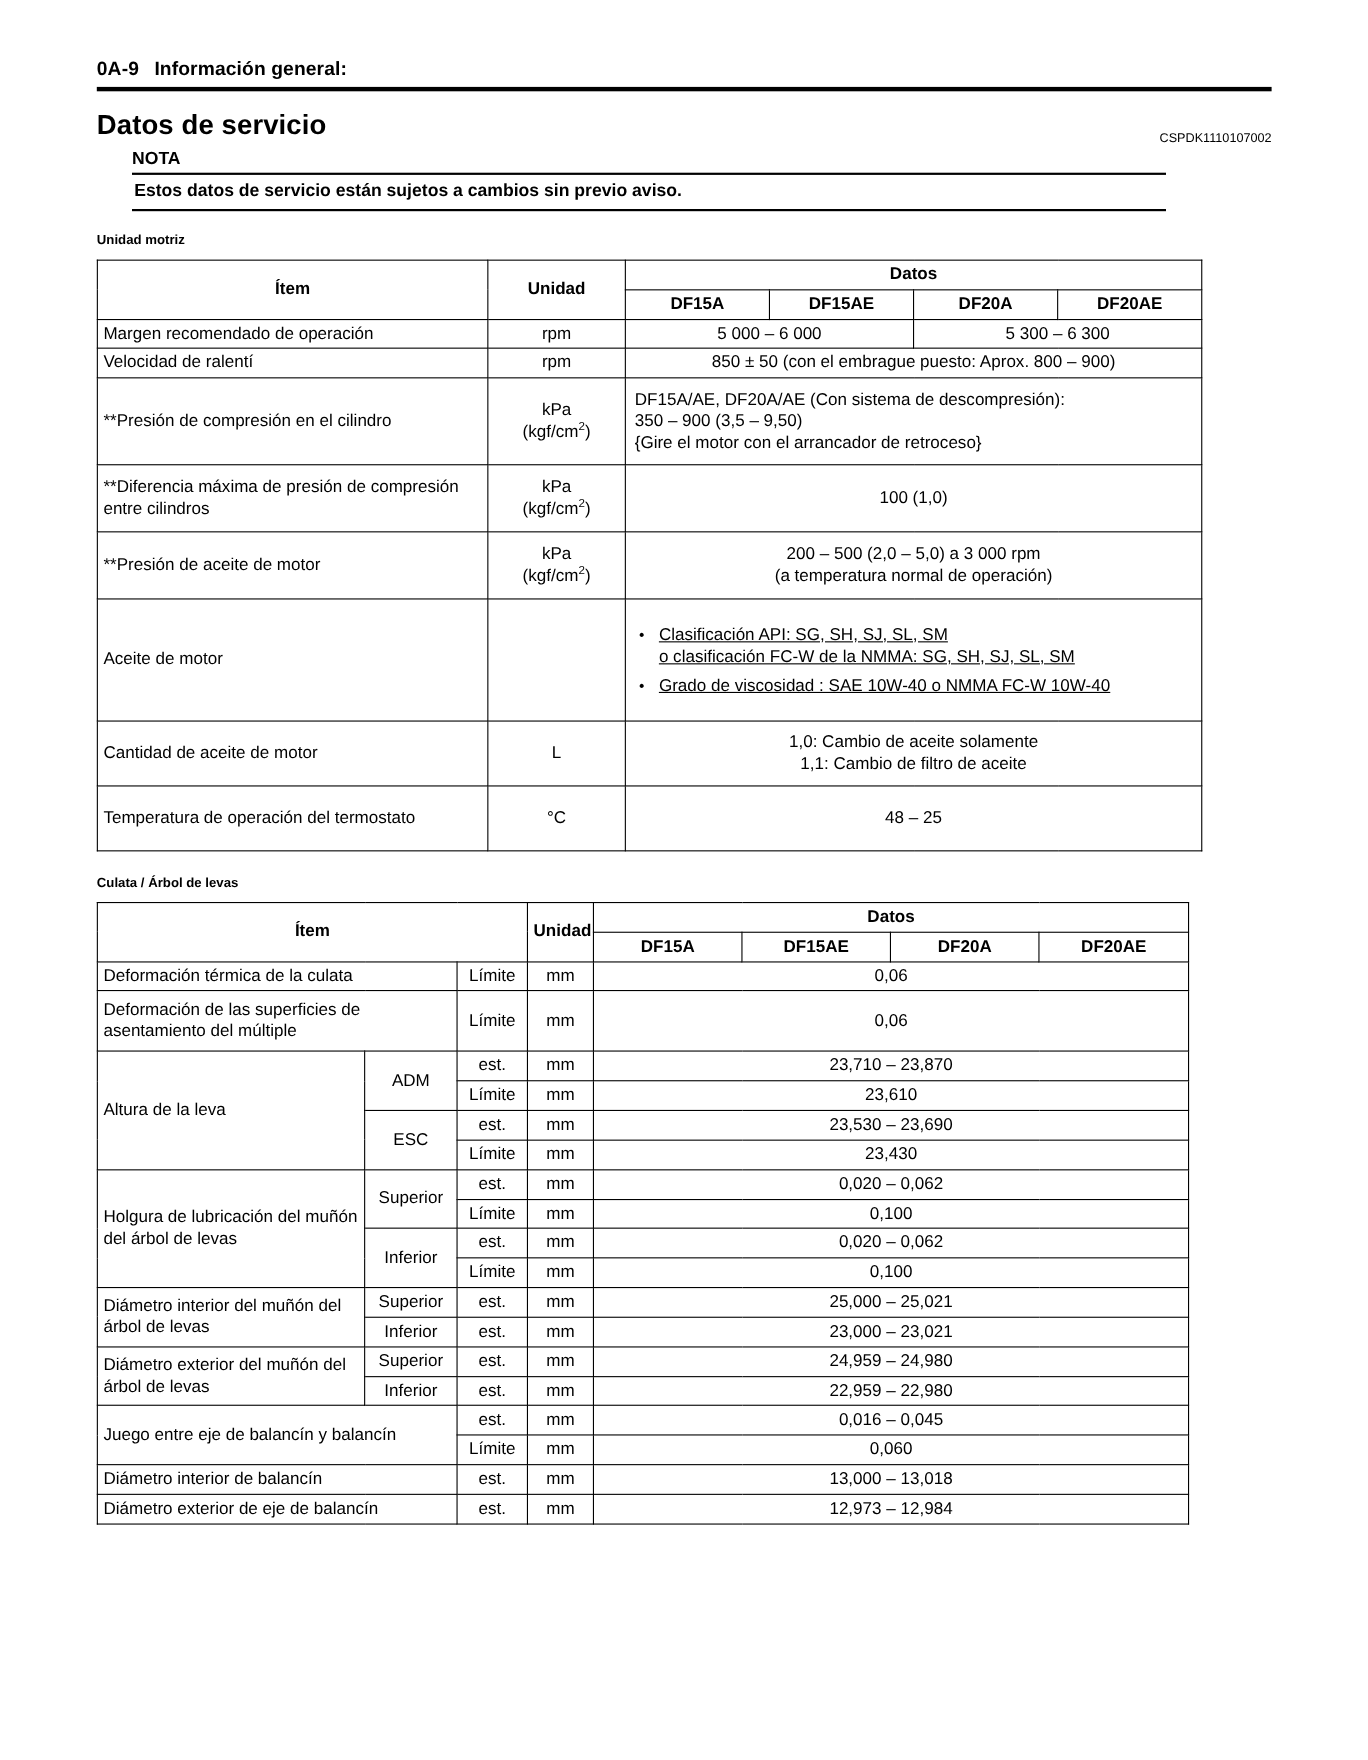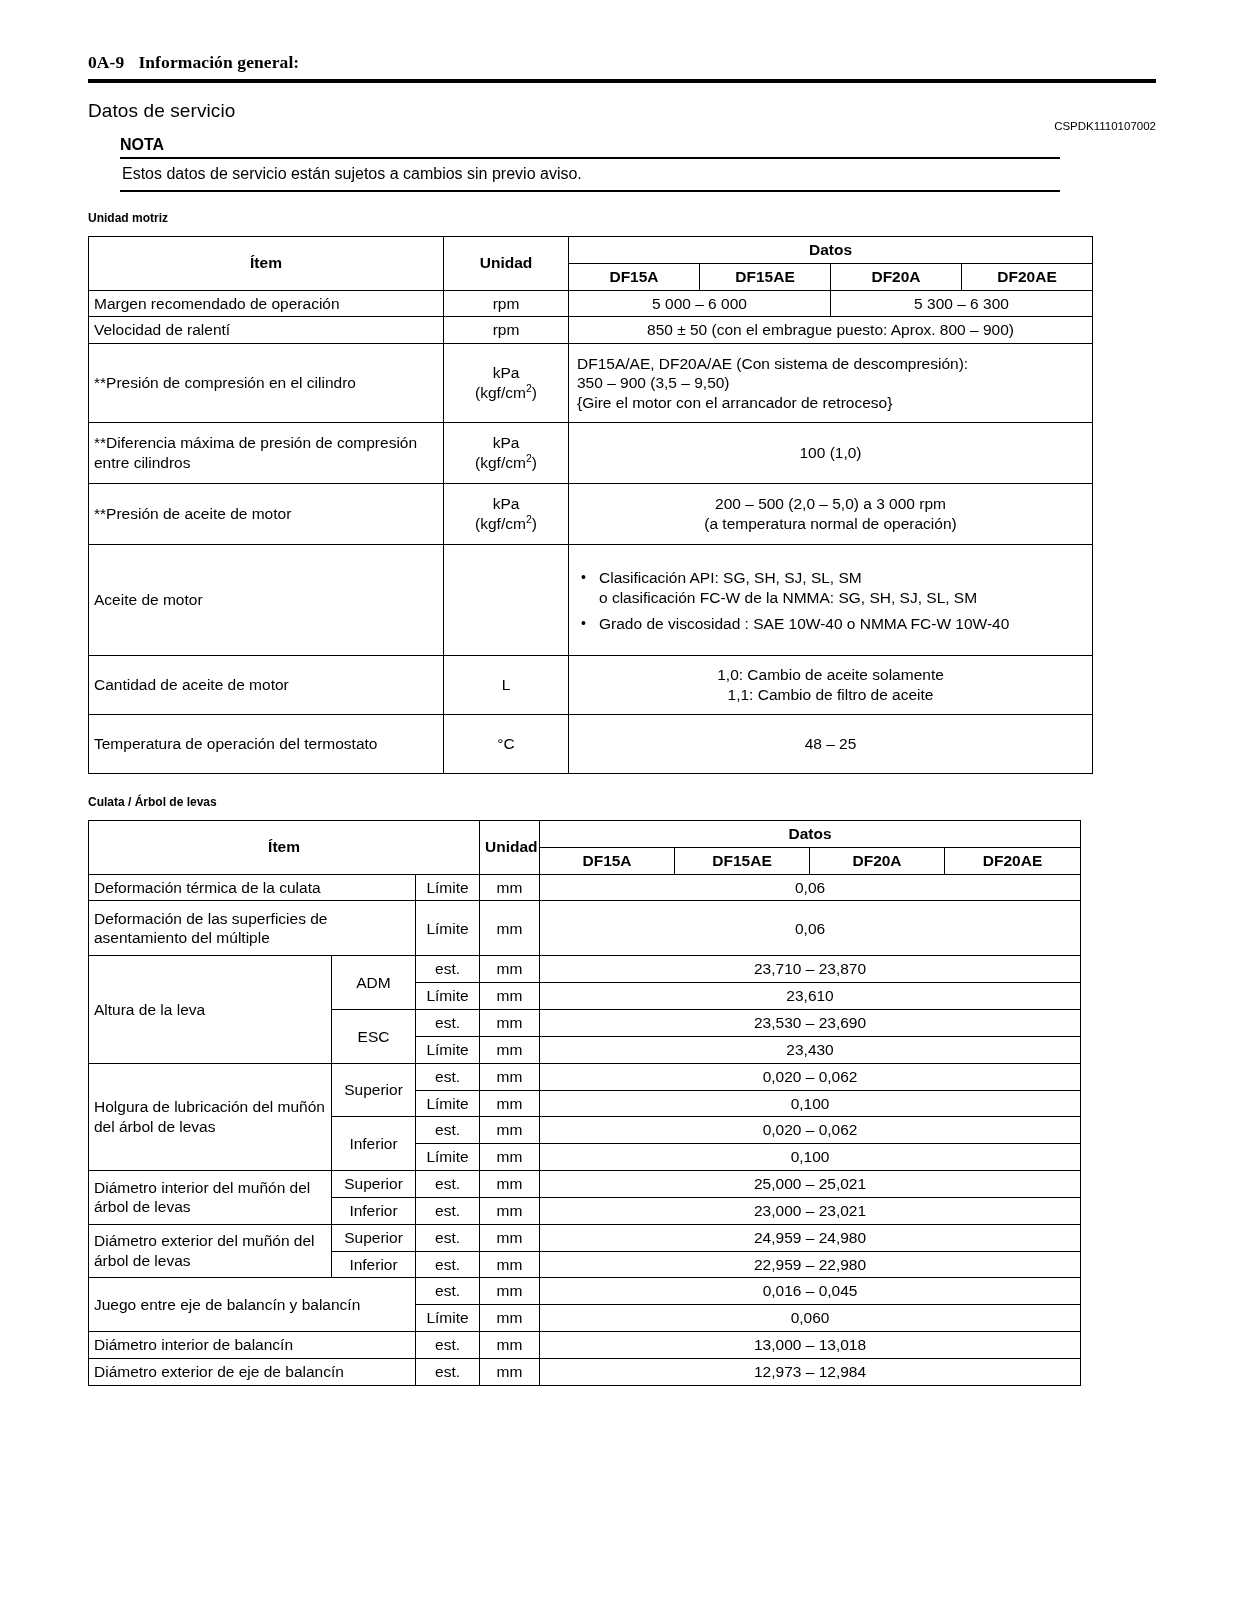--- a/index.html
+++ b/index.html
@@ -28,39 +28,38 @@
     position: absolute;
     left: 88px;
     top: 52px;
     width: 1068px;
   }
   .page-header-line {
     font-size: 17.5px;
     font-weight: bold;
     letter-spacing: 0.1px;
     white-space: nowrap;
-    font-family: Liberation Serif, serif;
   }
   .page-header-num { margin-right: 14px; }
   .header-rule {
     position: absolute;
     left: 88px;
     top: 79px;
     width: 1068px;
     height: 4px;
     background: #000;
   }
 
   
   .section-title {
     position: absolute;
     left: 88px;
     top: 100px;
-    font-size: 19px;
-    font-weight: normal;
+    font-size: 25px;
+    font-weight: bold;
     letter-spacing: 0.1px;
   }
   .doc-code {
     position: absolute;
     right: 88px;
     top: 120px;
     font-size: 11.5px;
     letter-spacing: 0px;
     font-family: "Liberation Sans", sans-serif;
   }
@@ -76,21 +75,21 @@
     font-size: 16px;
     font-weight: bold;
     padding-bottom: 3px;
   }
   .nota-rule-top {
     border-top: 2px solid #000;
     height: 0;
   }
   .nota-text {
     font-size: 16px;
-    font-weight: normal;
+    font-weight: bold;
     padding: 6px 0 7px 2px;
   }
   .nota-rule-bottom {
     border-top: 2px solid #000;
     height: 0;
   }
 
   
   .sub-heading {
     position: absolute;
@@ -140,20 +139,21 @@
     width: 992px;
   }
 
   .cell-item { padding-left: 7px; }
   .cell-multi { line-height: 1.3; }
 
   .bullets {
     margin: 0;
     padding: 0;
     list-style: none;
+    text-decoration: underline;
   }
   .bullets li {
     position: relative;
     padding-left: 24px;
     margin: 1px 0 5px 0;
     line-height: 1.32;
   }
   .bullets li:last-child { margin-bottom: 0; }
   .bullets li::before {
     content: "\2022";

